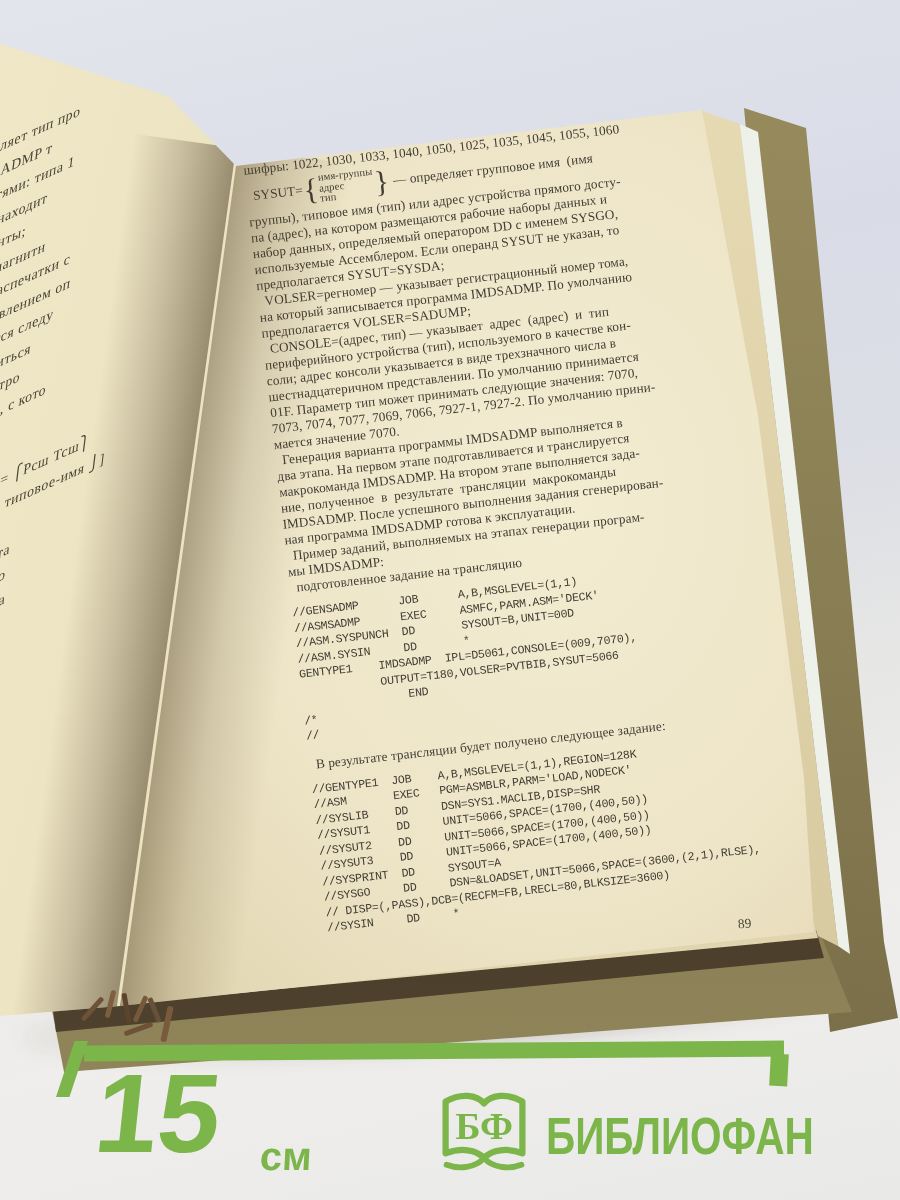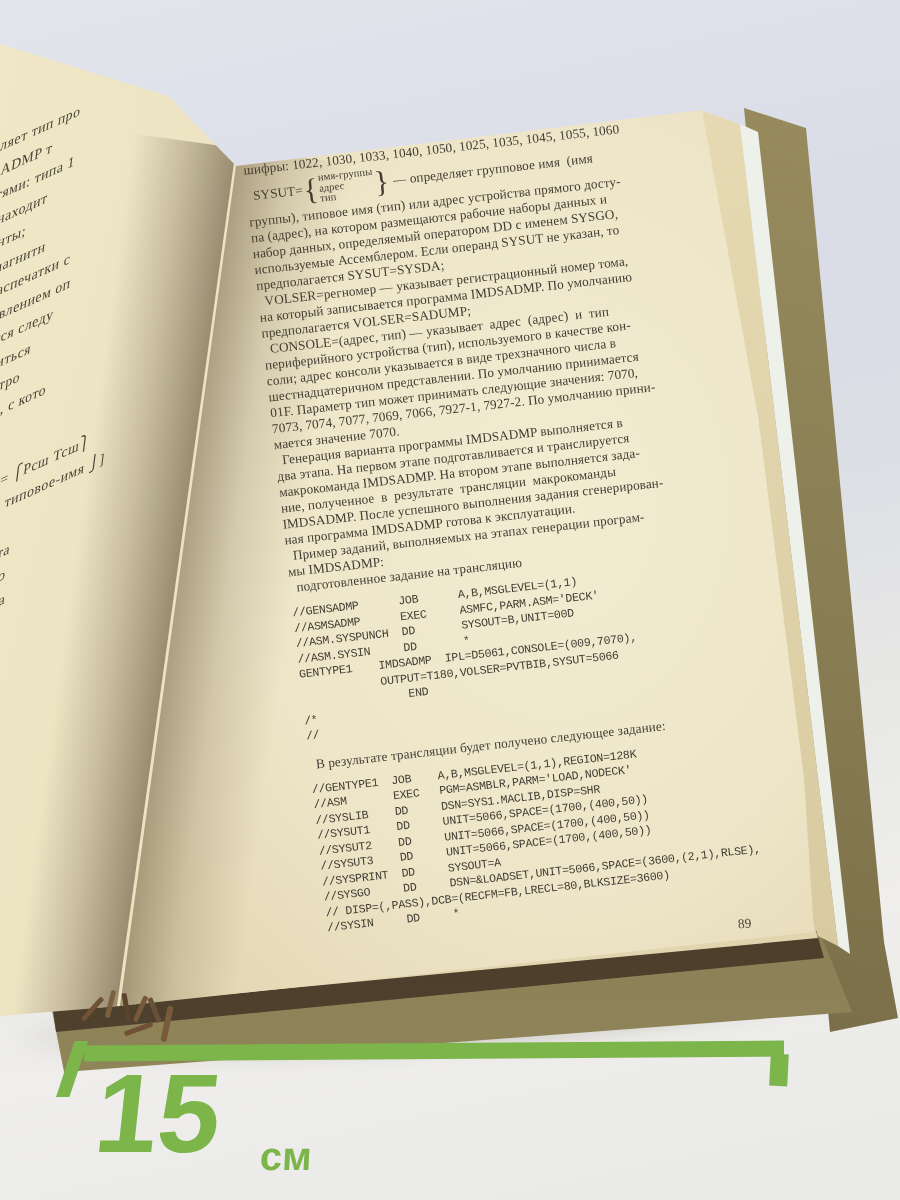--- a/index.html
+++ b/index.html
@@ -208,13 +208,21 @@
     <div class="strand" style="left:58px;top:26px;width:5px;height:30px;transform:rotate(70deg);background:#6e5136;"></div>
     <div class="strand" style="left:86px;top:18px;width:6px;height:36px;transform:rotate(12deg);background:#7a5a3c;"></div>
   </div>
 
   <div id="ruler-arm" class="green"></div>
   <div id="ruler-bar" class="green"></div>
   <div id="ruler-stub" class="green"></div>
   <div id="ruler-value">15</div>
   <div id="ruler-unit">см</div>
 
+  <div id="logo">
+    <svg width="96" height="96" viewBox="0 0 100 100">
+      <path d="M10 14 C 26 5, 42 7, 50 16 C 58 7, 74 5, 90 14 L90 68 C 74 62, 58 64, 50 73 C 42 64, 26 62, 10 68 Z" fill="none" stroke="#7cb54a" stroke-width="6.5" stroke-linejoin="round"></path>
+      <path d="M50 73 C 41 83, 24 85, 11 80 M50 73 C 59 83, 76 85, 89 80" fill="none" stroke="#7cb54a" stroke-width="6" stroke-linecap="round"></path>
+      <text x="50" y="53" text-anchor="middle" font-family="Liberation Serif, serif" font-size="40" font-weight="bold" fill="#7cb54a">БФ</text>
+    </svg>
+    <div id="logo-text">БИБЛИОФАН</div>
+  </div>
 </div>
 
 </body></html>

